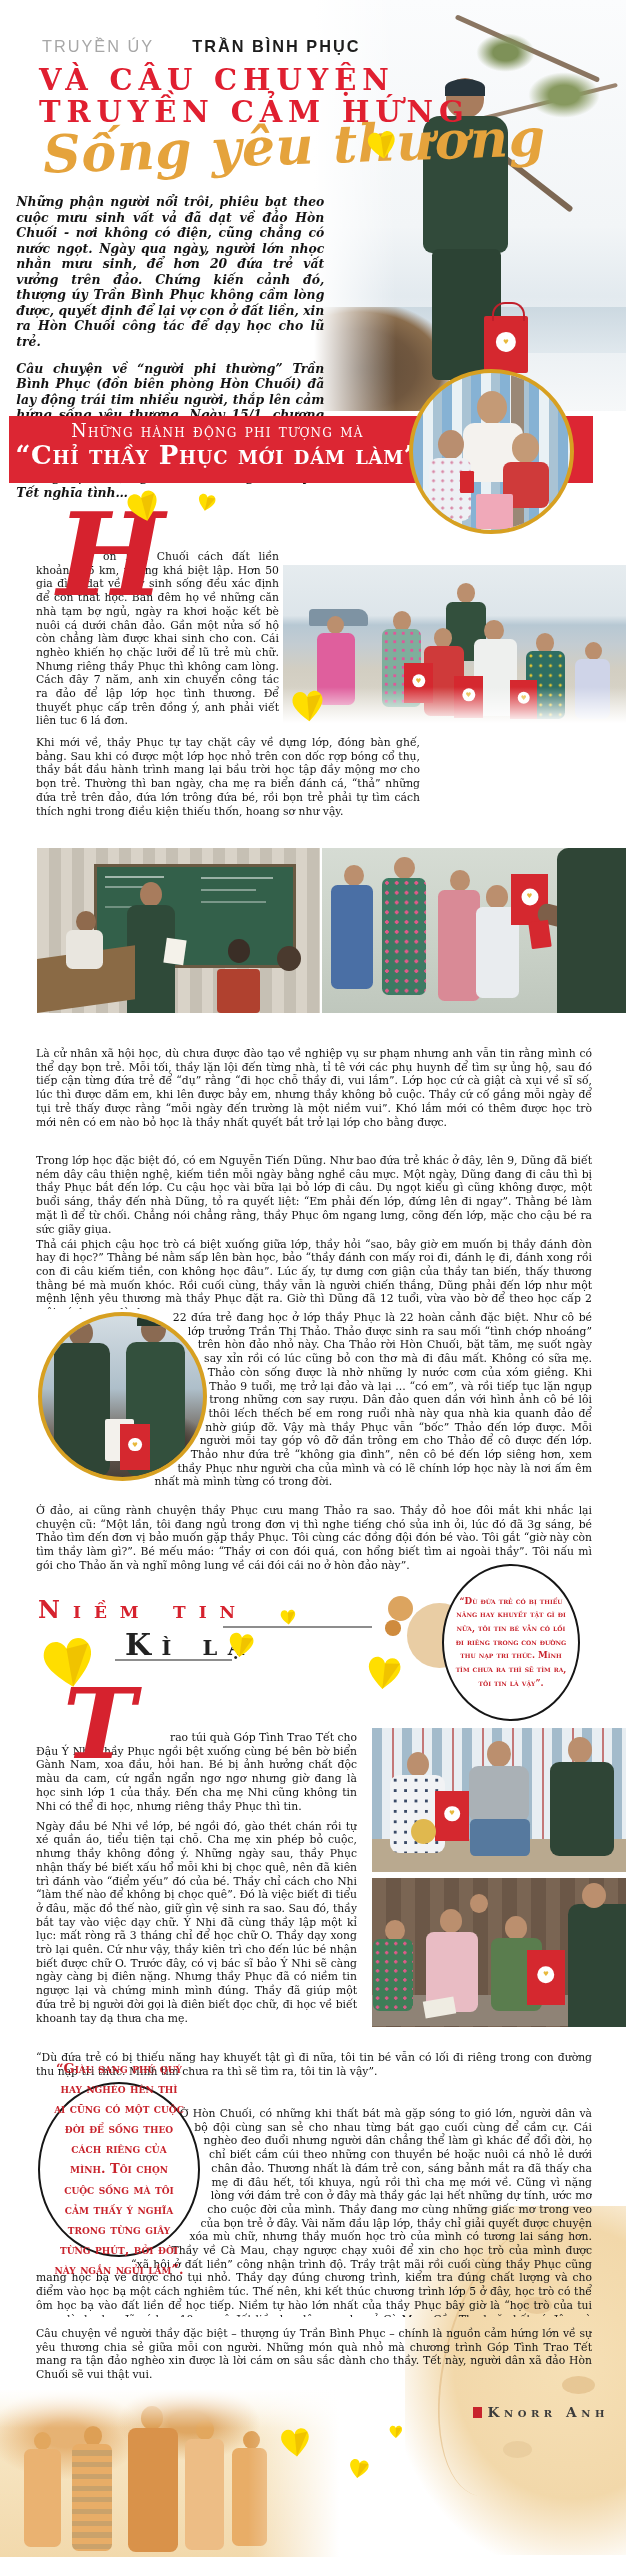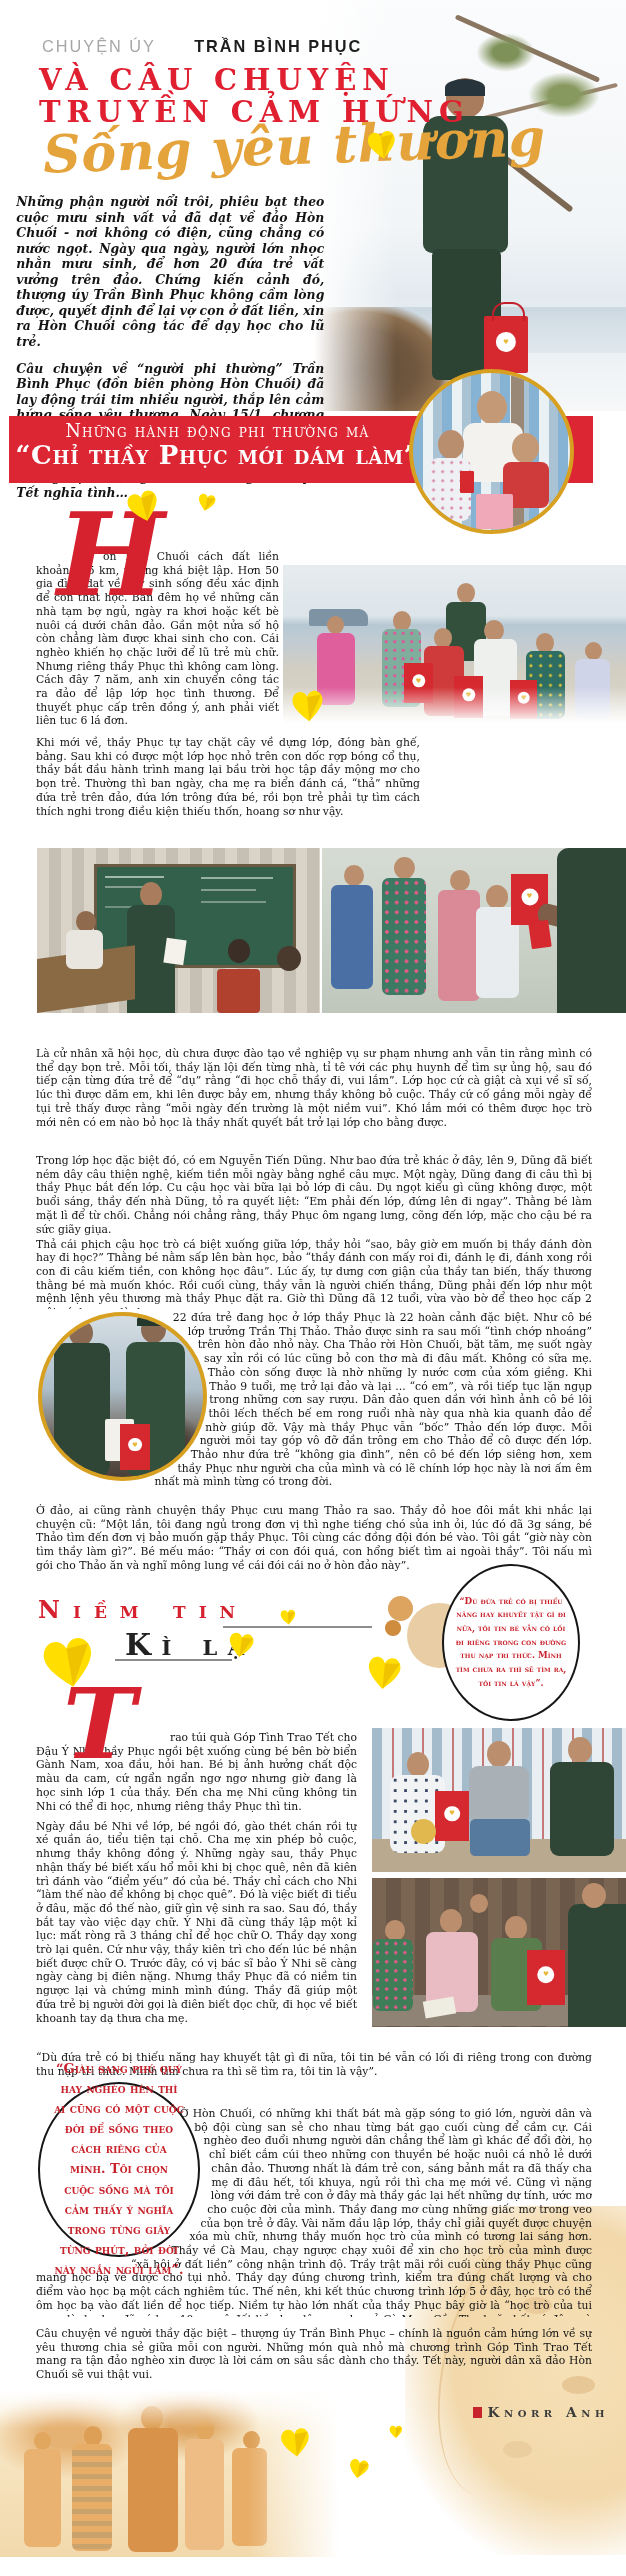--- a/index.html
+++ b/index.html
@@ -82,37 +82,37 @@
         <div style="position:absolute;left:7.8px;top:-14.4px;width:29px;height:17px;border:2.6px solid #c11f2b;border-bottom:none;border-radius:13px 13px 0 0;"></div>
         <div class="logo">
             <i>♥</i>
           </div>
       </div>
     </div>
     <div class="fig" style="left:0;top:0;width:117px;height:411px;background:linear-gradient(90deg,#fff 30%,rgba(255,255,255,0));"></div>
   </div>
 
   <div class="abs kicker">
-    <span class="lt">CHUYỆN ÚY </span><span class="bd">TRẦN BÌNH PHỤC</span>
+    <span class="lt">TRUYỀN ÚY </span><span class="bd">TRẦN BÌNH PHỤC</span>
   </div>
   <div class="abs title-line" style="top:63px;">VÀ CÂU CHUYỆN</div>
   <div class="abs title-line" style="top:95px;">TRUYỀN CẢM HỨNG</div>
   <div class="abs script-title">Sống yêu thương</div>
   <svg class="ph" style="left:365px;top:128px;transform:rotate(-8deg);" width="34" height="34" viewBox="0 0 100 100">
       <use href="#heart"></use>
     </svg>
 
   <div class="abs intro">
     <p>Những phận người nổi trôi, phiêu bạt theo cuộc mưu sinh vất vả đã dạt về đảo Hòn Chuối - nơi không có điện, cũng chẳng có nước ngọt. Ngày qua ngày, người lớn nhọc nhằn mưu sinh, để hơn 20 đứa trẻ vất vưởng trên đảo. Chứng kiến cảnh đó, thượng úy Trần Bình Phục không cầm lòng được, quyết định để lại vợ con ở đất liền, xin ra Hòn Chuối công tác để dạy học cho lũ trẻ.</p>
     <p>Câu chuyện về “người phi thường” Trần Bình Phục (đồn biên phòng Hòn Chuối) đã lay động trái tim nhiều người, thắp lên cảm hứng sống yêu thương. Ngày 15/1, chương trình “Góp Tình Trao Tết” (Knorr, MO và Lifebuoy phối hợp thực hiện) đã vượt biển Tây, tìm đến Hòn Chuối để tận tay trao cho những học trò, người dân những món quà Tết nghĩa tình…</p>
   </div>
 
   <div class="abs banner">
     <div class="banner-inner">
-      <div class="banner-l1">Những hành động phi thường mà</div>
+      <div class="banner-l1">Những hành động phi tượng mà</div>
       <div class="banner-l2">“Chỉ thầy Phục mới dám làm”</div>
     </div>
   </div>
 
   <div class="abs circle-photo" style="left:409px;top:369px;width:157px;height:157px;background:repeating-linear-gradient(90deg,#86b2d4 0 10.4px,#e9f1f5 10.4px 19.6px,#a9c3d4 19.6px 29px);">
     <div class="fig" style="left:98px;top:0;width:13px;height:157px;background:#9a8876;"></div>
     <div class="fig head" style="left:64px;top:18.3px;width:30px;height:33px;background:#c49a76;"></div>
     <div class="fig" style="left:50px;top:50px;width:60px;height:59px;border-radius:11.7px;background:#f4f2ee;"></div>
     <div class="fig head" style="left:25px;top:57px;width:26px;height:29px;background:#b98e6f;"></div>
     <div class="fig" style="left:15.7px;top:85px;width:42px;height:63px;border-radius:9.1px;background:#eef0f4;background-image:radial-gradient(#d98aa8 1.3px,transparent 1.6px);background-size:9.1px 9.1px;"></div>

